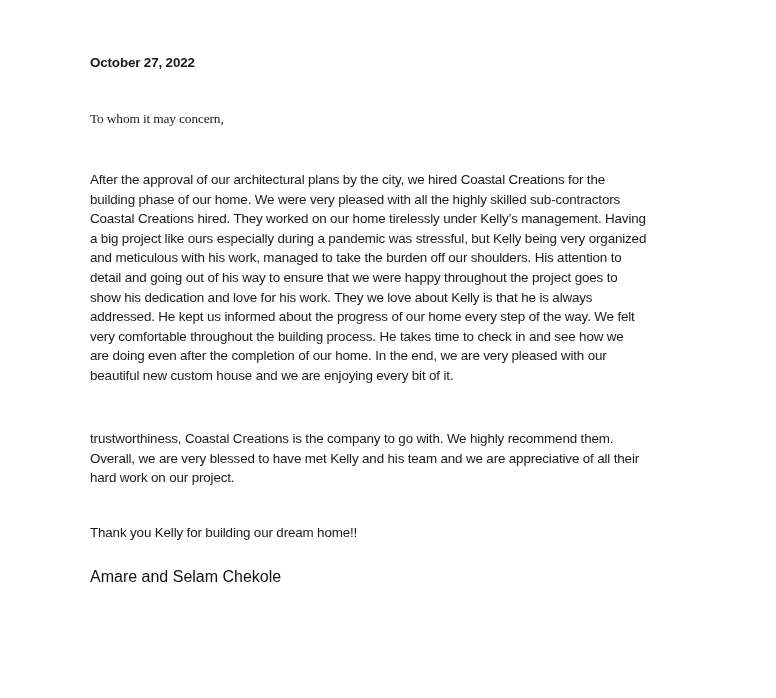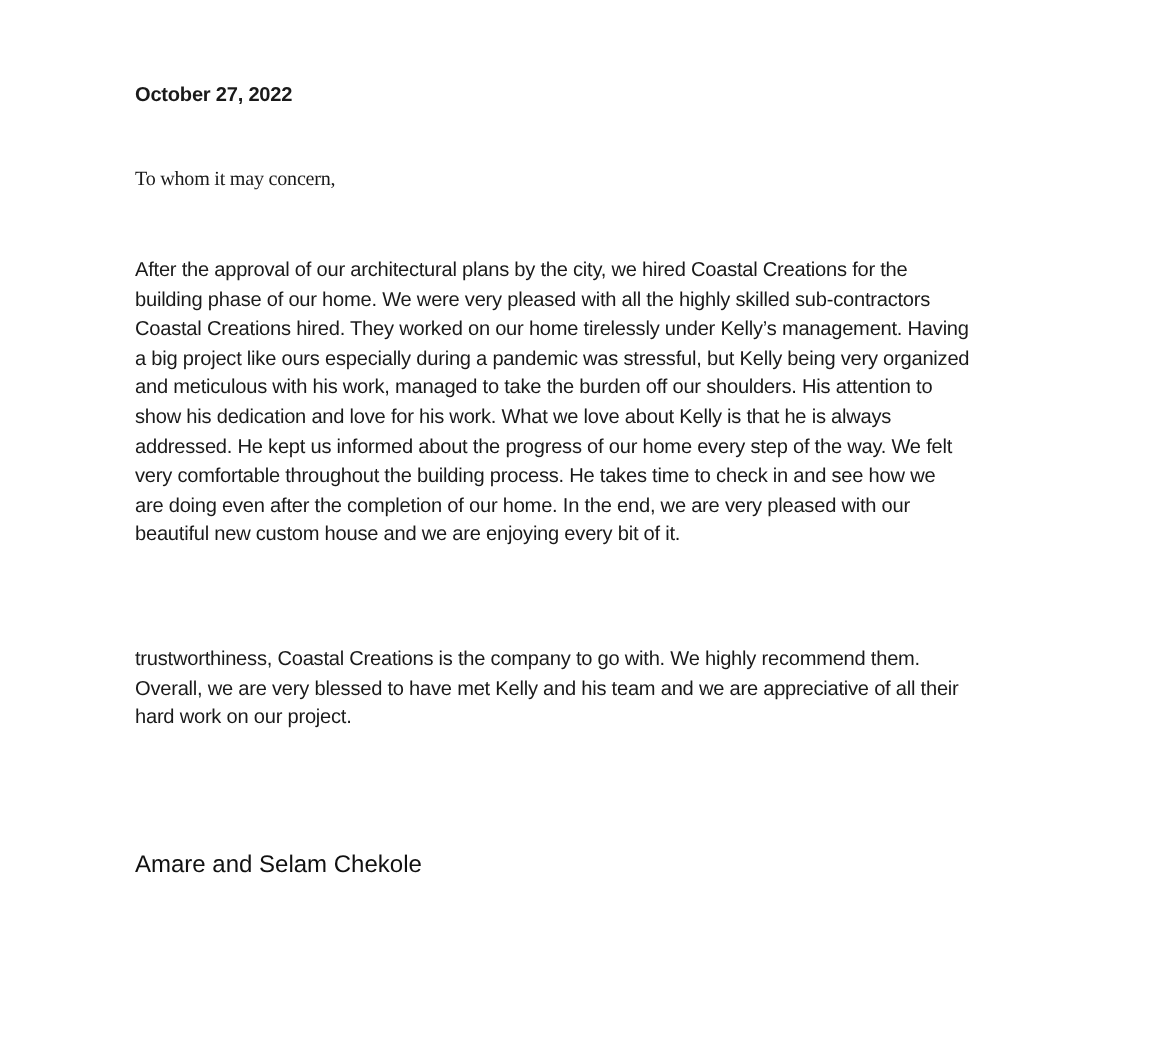--- a/index.html
+++ b/index.html
@@ -35,28 +35,32 @@
 <div class="page">
   <div class="text date">October 27, 2022</div>
   <div class="text salutation">To whom it may concern,</div>
 
   <div class="para p1">
     <span class="line">After the approval of our architectural plans by the city, we hired Coastal Creations for the</span>
     <span class="line">building phase of our home. We were very pleased with all the highly skilled sub-contractors</span>
     <span class="line">Coastal Creations hired. They worked on our home tirelessly under Kelly’s management. Having</span>
     <span class="line">a big project like ours especially during a pandemic was stressful, but Kelly being very organized</span>
     <span class="line">and meticulous with his work, managed to take the burden off our shoulders. His attention to</span>
-    <span class="line">show his dedication and love for his work. What we love about Kelly is that he is always</span>
+    <span class="line">detail and going out of his way to ensure that we were happy throughout the project goes to</span>
+    <span class="line">show his dedication and love for his work. They we love about Kelly is that he is always</span>
     <span class="line">addressed. He kept us informed about the progress of our home every step of the way. We felt</span>
     <span class="line">very comfortable throughout the building process. He takes time to check in and see how we</span>
     <span class="line">are doing even after the completion of our home. In the end, we are very pleased with our</span>
     <span class="line">beautiful new custom house and we are enjoying every bit of it.</span>
   </div>
 
   <div class="para p2">
     <span class="line">trustworthiness, Coastal Creations is the company to go with. We highly recommend them.</span>
     <span class="line">Overall, we are very blessed to have met Kelly and his team and we are appreciative of all their</span>
     <span class="line">hard work on our project.</span>
   </div>
 
+  <div class="para p3">
+    <span class="line">Thank you Kelly for building our dream home!!</span>
+  </div>
 
   <div class="signature">Amare and Selam Chekole</div>
 </div>
 
 </body></html>

